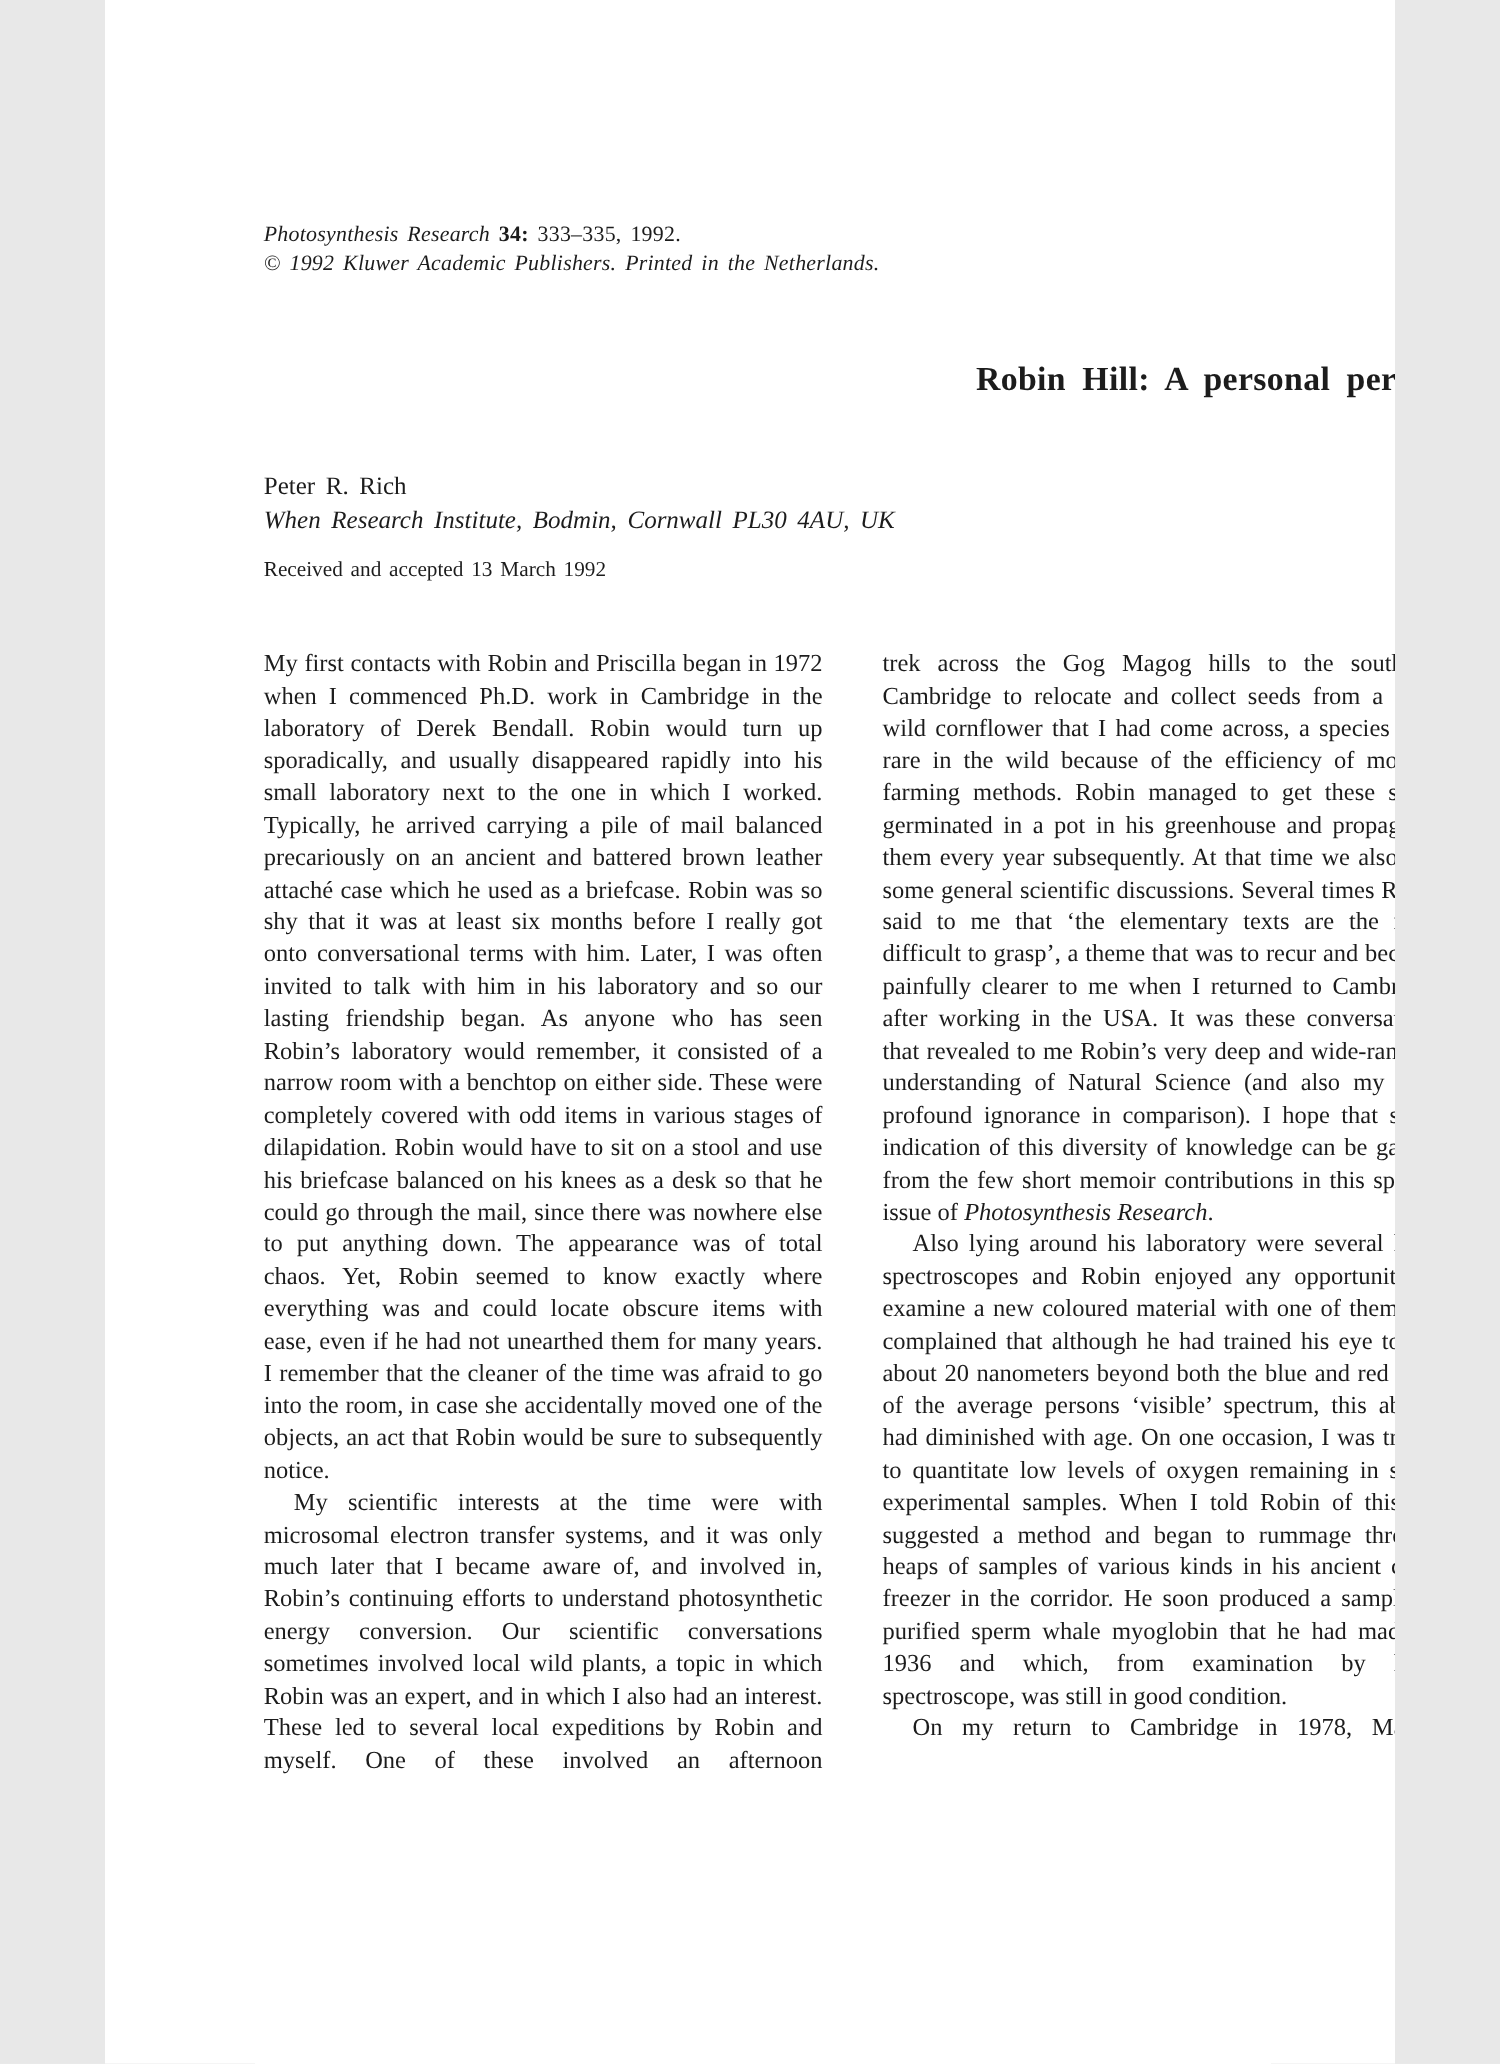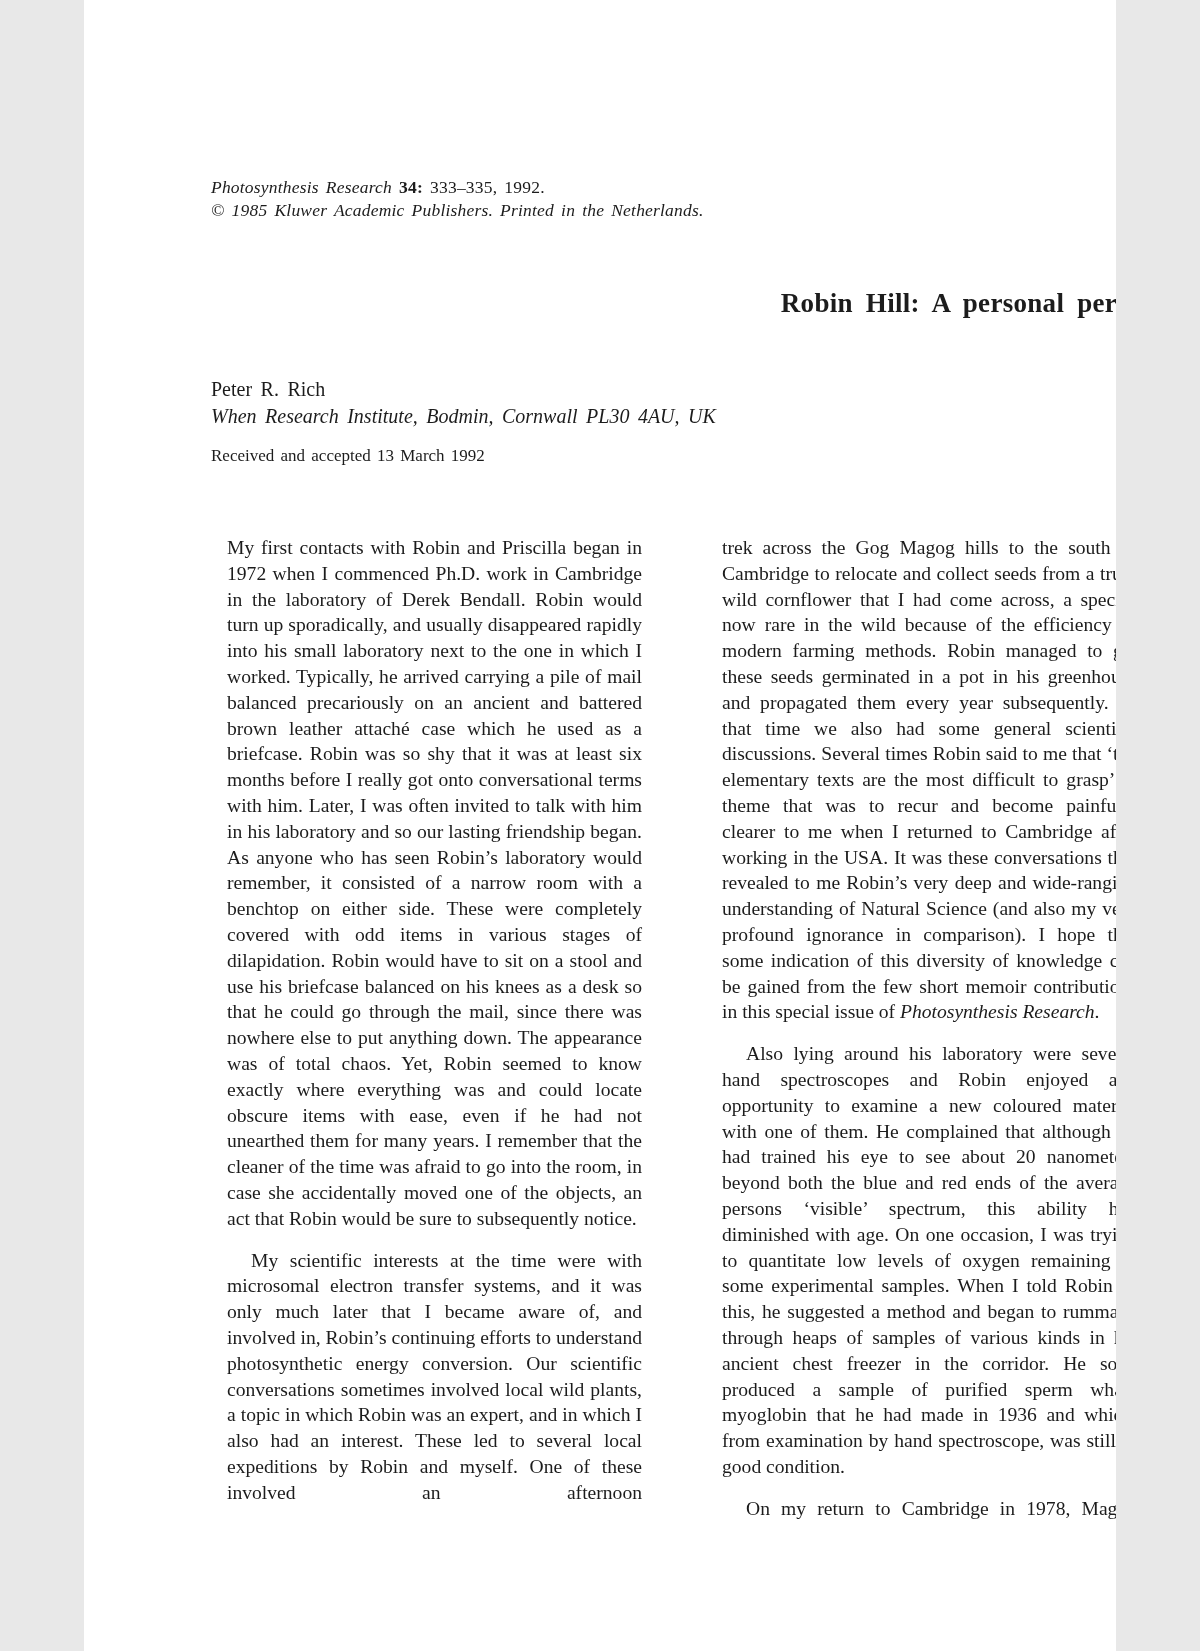--- a/index.html
+++ b/index.html
@@ -61,34 +61,34 @@
     width: 942px;
     display: flex;
     gap: 48px;
   }
   .col {
     width: 447px;
     font-size: 19.6px;
     line-height: 25.8px;
     text-align: justify;
   }
-  .col p { margin: 16px; }
+  .col p { margin: 0; }
   .col p.indent { text-indent: 24px; }
   .col p.cont { text-align-last: justify; }
   .i { font-style: italic; }
   .b { font-weight: bold; }
 </style>
 </head>
 <body>
 
 <div class="page">
 
   <header class="journal-header">
     <div><span class="i">Photosynthesis Research</span><span> </span><span class="b">34:</span><span> 333–335, 1992.</span></div>
-    <div class="copyright"><span>© 1985 Kluwer Academic Publishers. Printed in the Netherlands.</span></div>
+    <div class="copyright"><span>© 1992 Kluwer Academic Publishers. Printed in the Netherlands.</span></div>
   </header>
 
   <h1 class="article-title">Robin Hill: A personal perspective</h1>
 
   <div class="author-block">
     <div>Peter R. Rich</div>
     <div class="affiliation">When Research Institute, Bodmin, Cornwall PL30 4AU, UK</div>
   </div>
 
   <div class="received-line">Received and accepted 13 March 1992</div>

